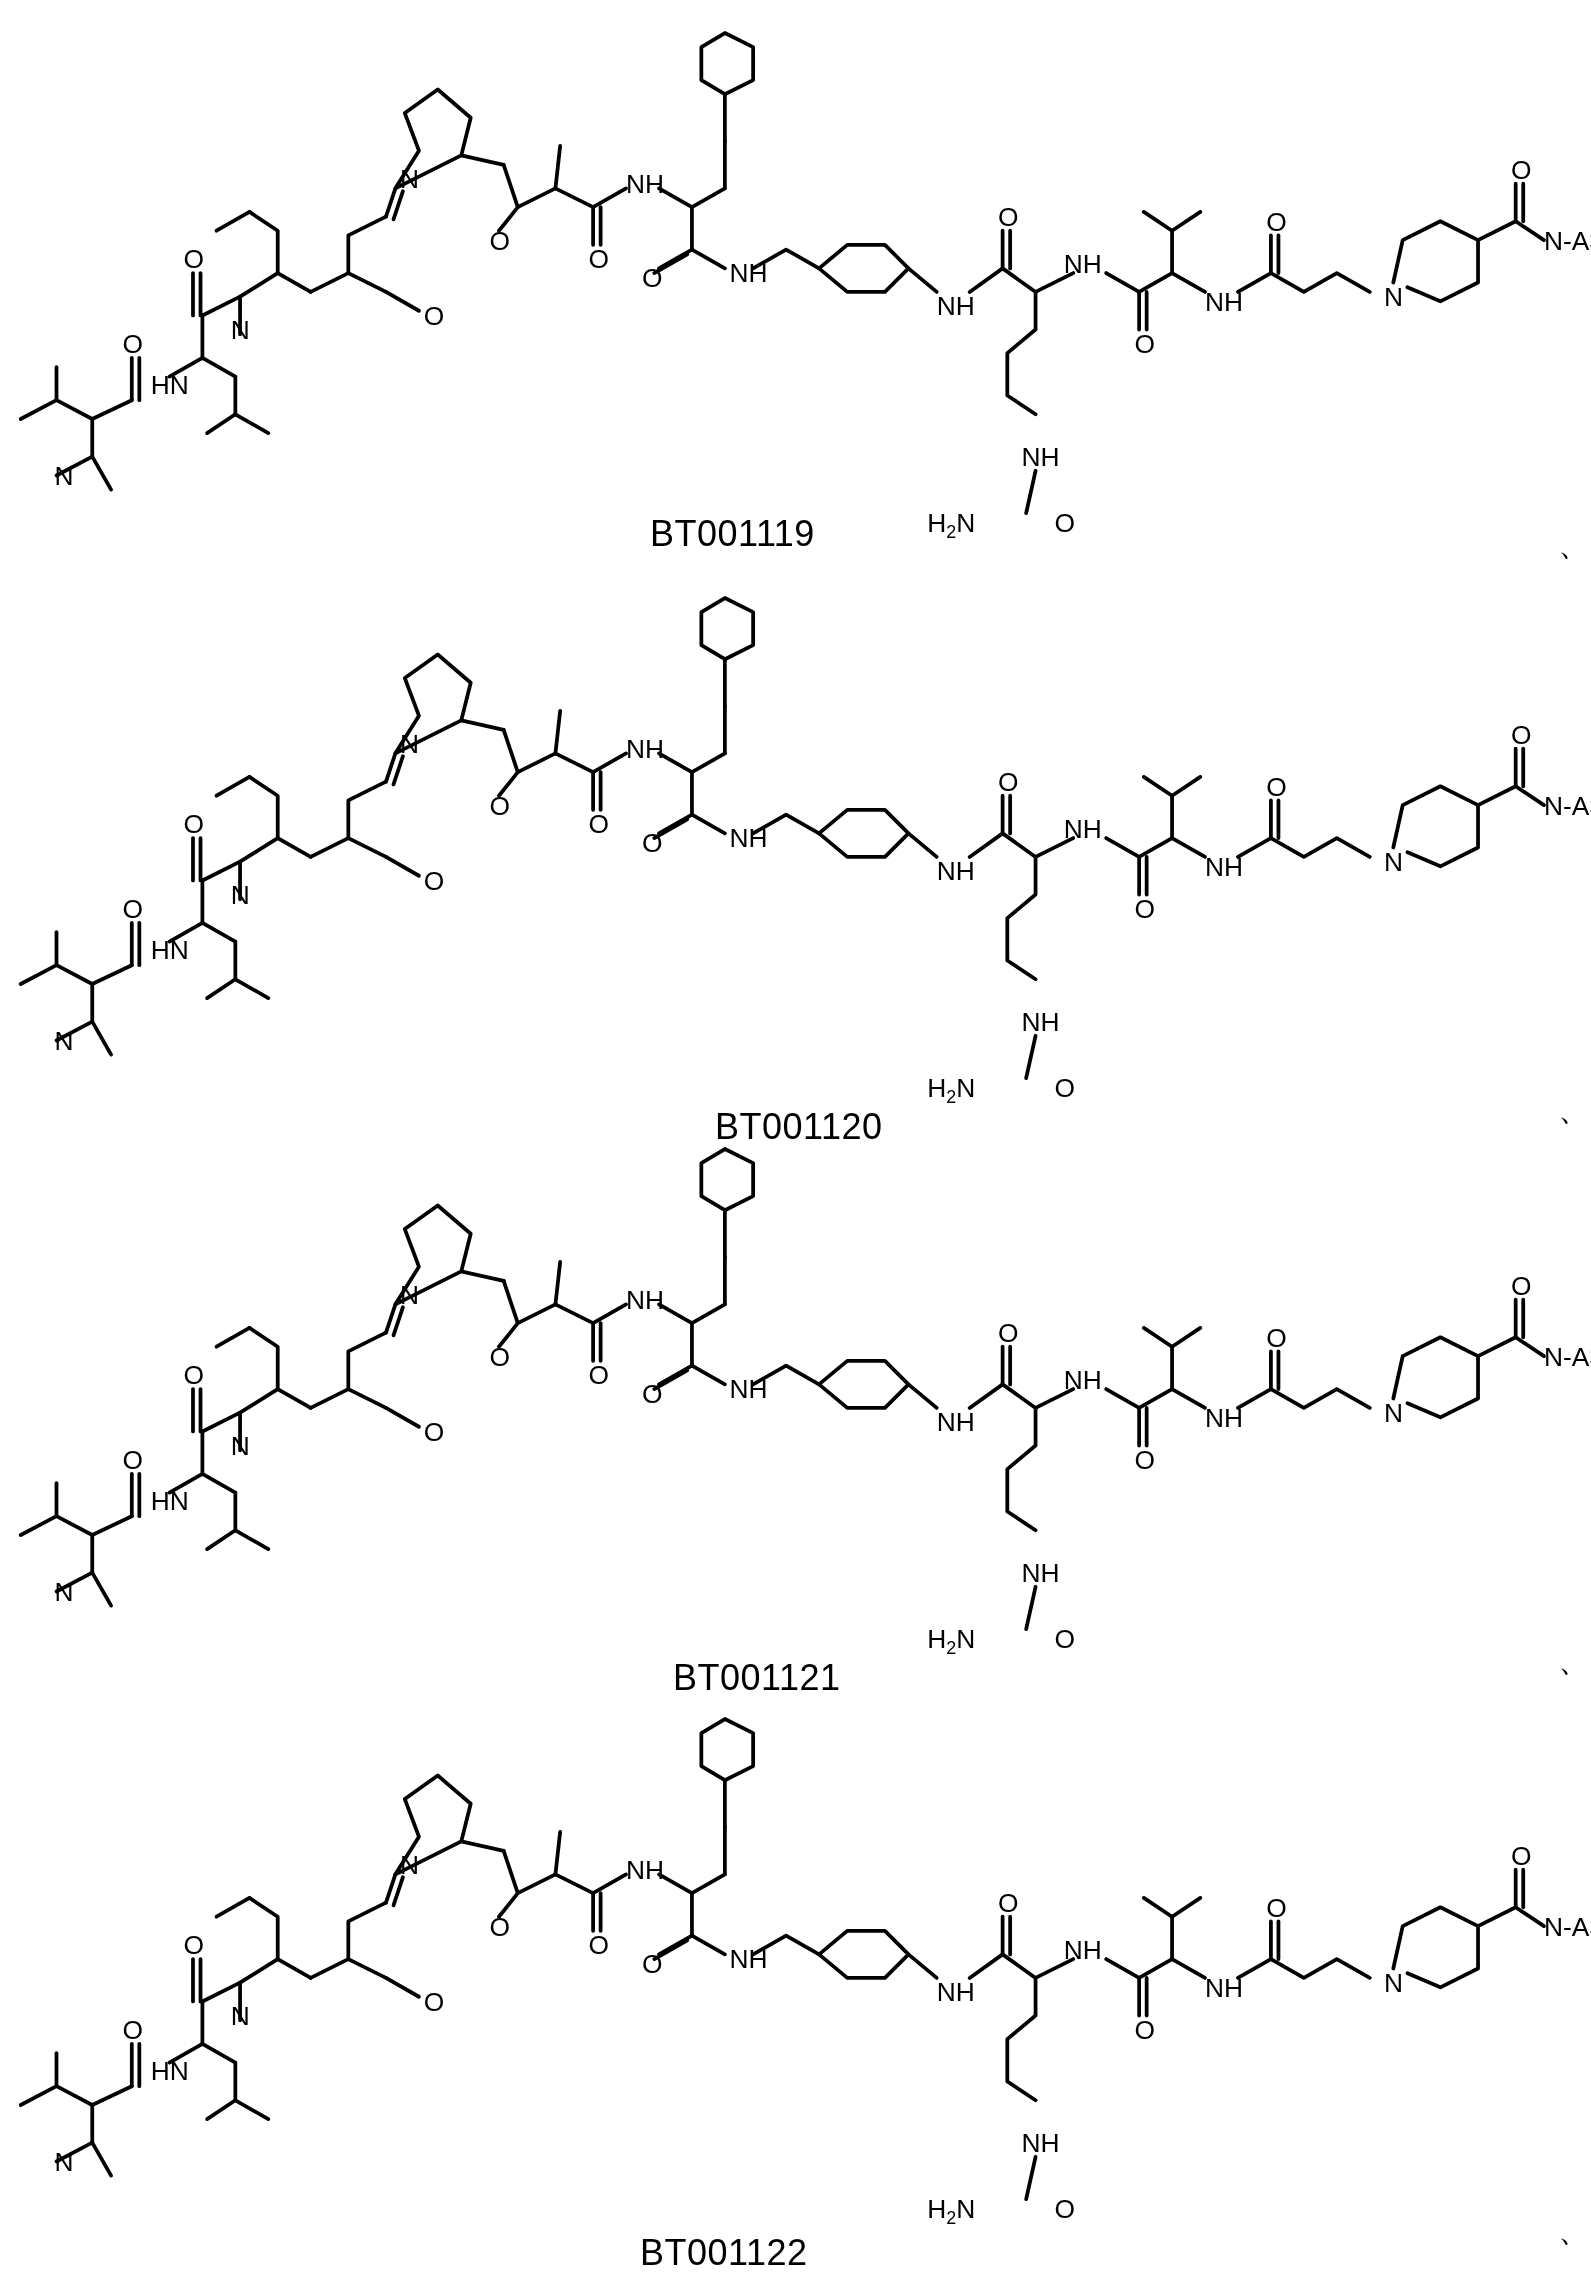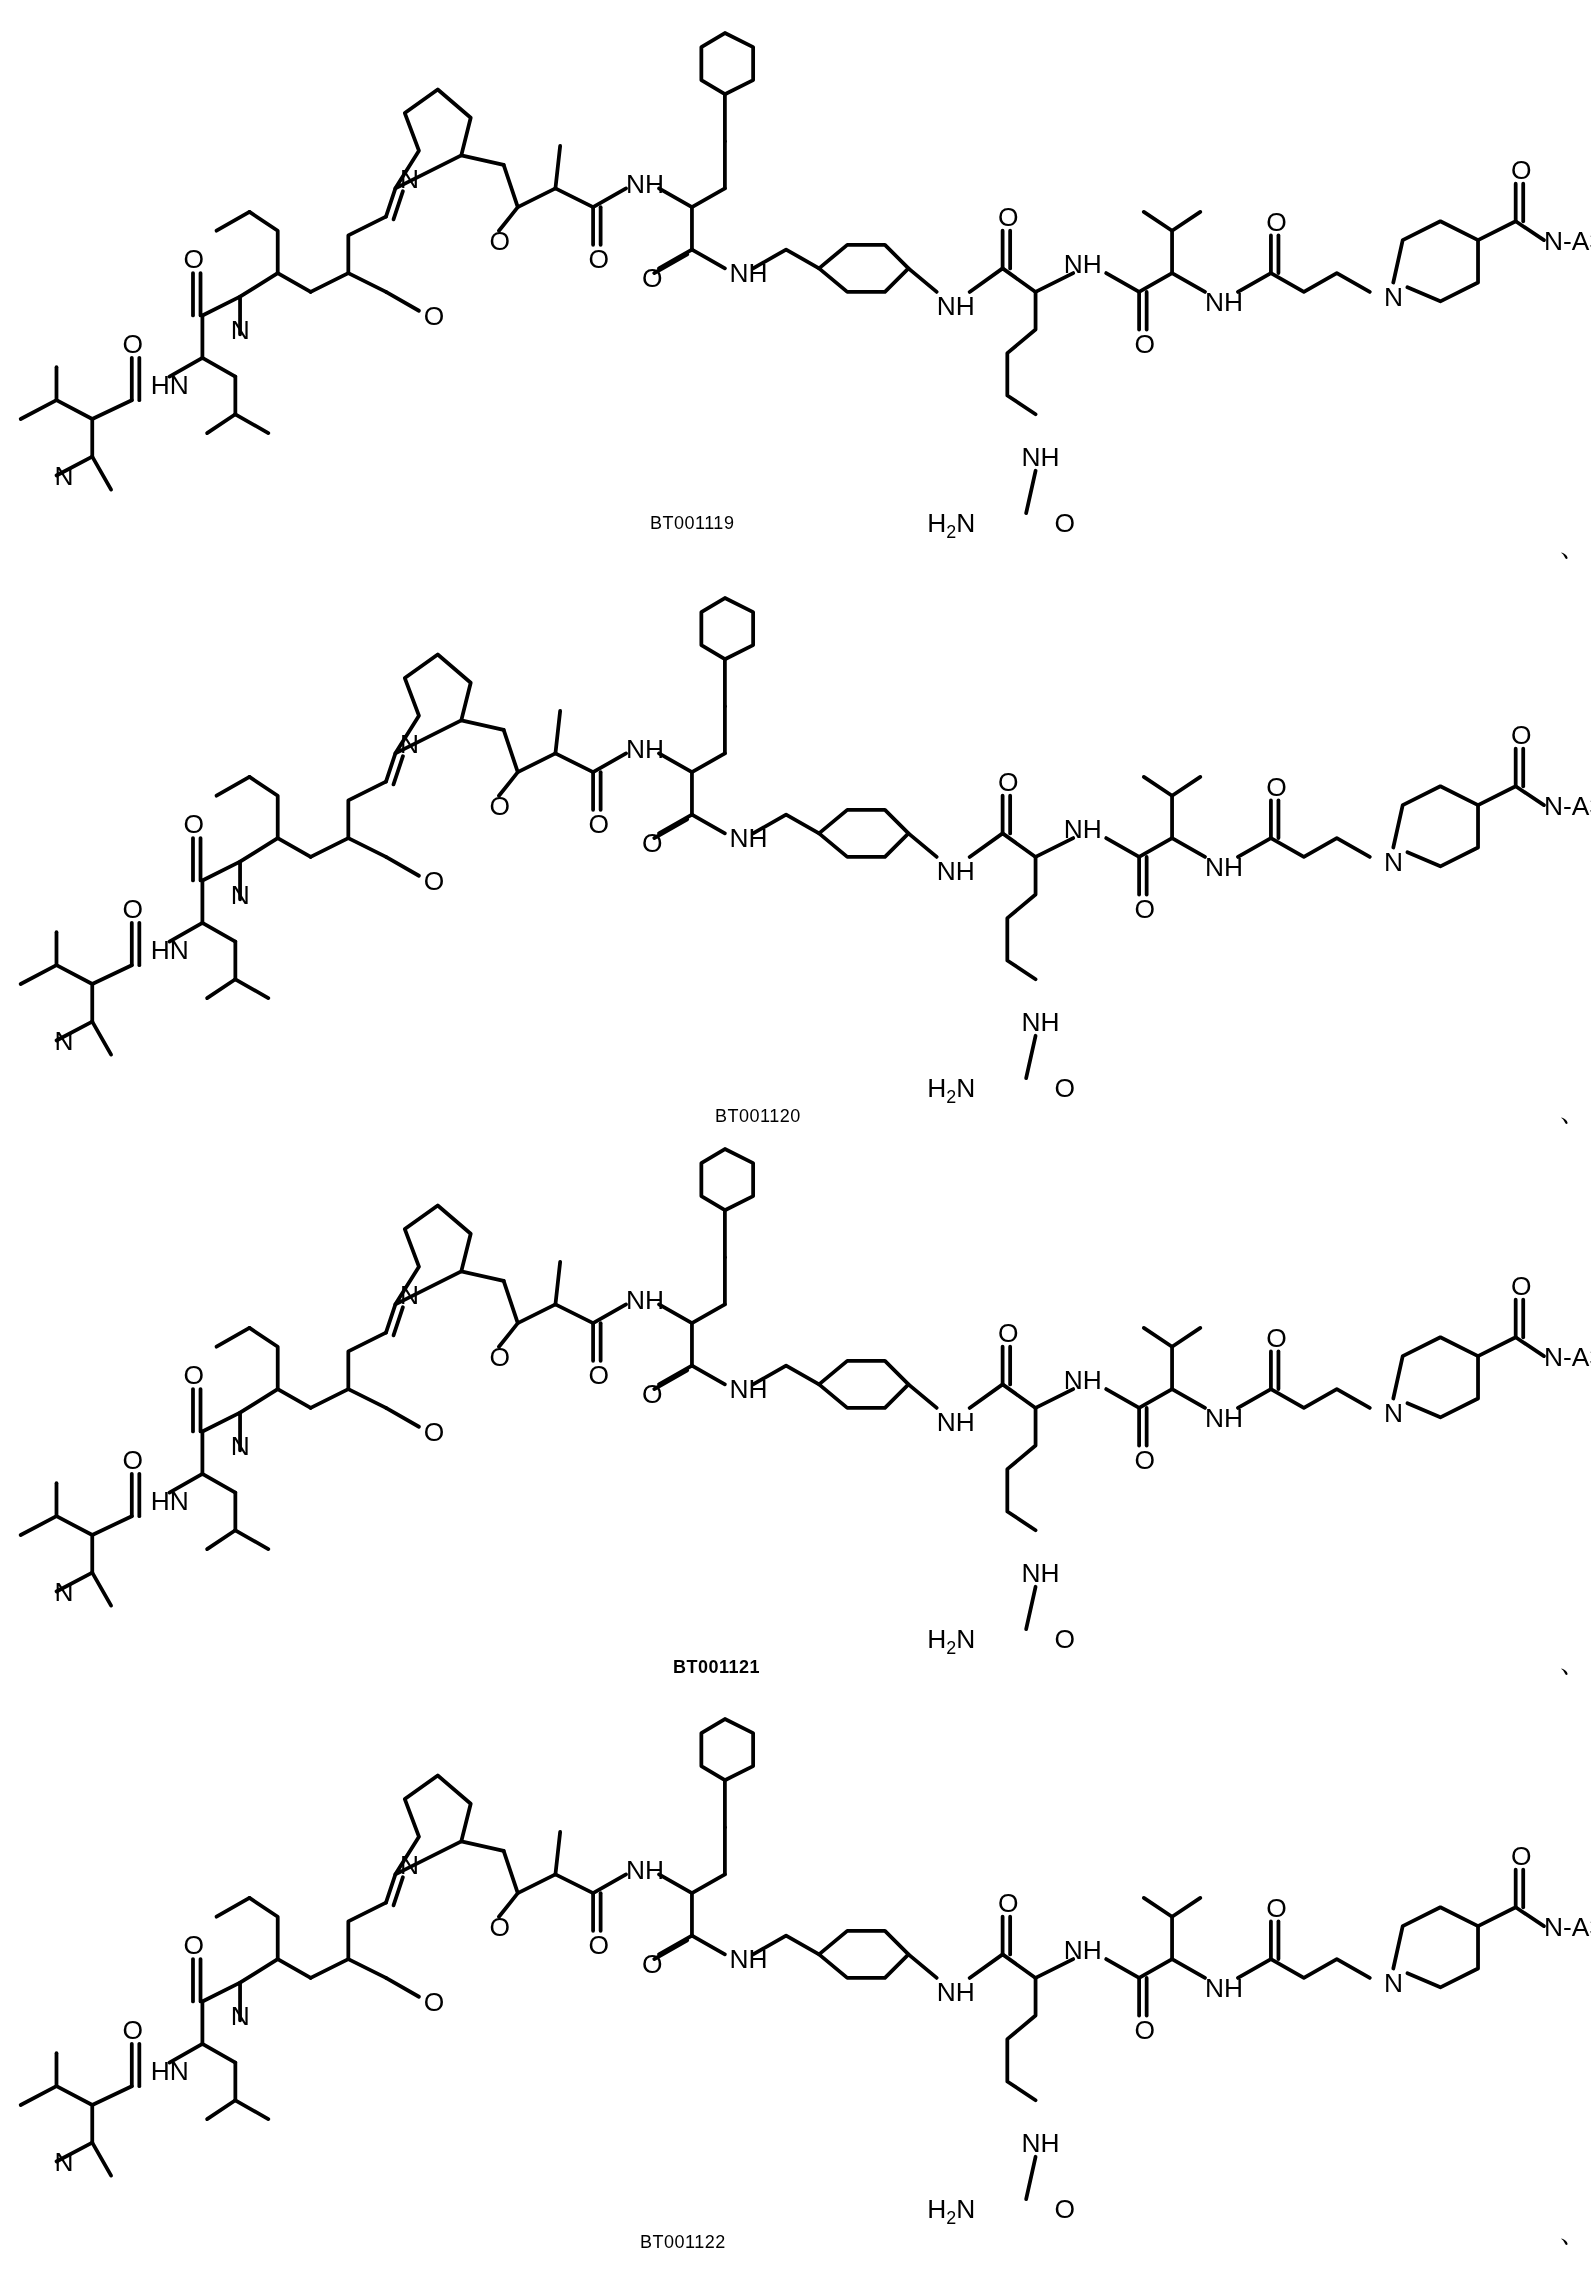--- a/index.html
+++ b/index.html
@@ -1,20 +1,20 @@
 <!DOCTYPE html>
 <html style="font-size:15px"><head>
 <meta charset="utf-8">
 <style>
   html, body { margin: 0; padding: 0; background: #ffffff; }
   body { width: 1591px; height: 2292px; position: relative; overflow: hidden;
          font-family: "Liberation Sans", sans-serif; color: #000; }
   .panel { position: absolute; left: 0; width: 1591px; }
   svg { position: absolute; left: 0; top: 0; }
-  .label { position: absolute; font-size: 18px; font-weight: normal; letter-spacing: 0.5px; }
+  .label { position: absolute; font-size: 36px; font-weight: normal; letter-spacing: 0.5px; }
   .atom { font-family: "Liberation Sans", sans-serif; font-size: 28px; fill: #000; }
   .sub { font-size: 19px; }
   .comma { position: absolute; font-size: 32px; }
 </style>
 </head>
 <body>
 
 <div id="panels">
     <div class="panel" style="top: 0px; height: 565px;">
   <svg width="1591" height="565" viewBox="0 0 1690 600">
@@ -324,21 +324,21 @@
       <text class="atom" x="1280" y="330">NH</text>
       <text class="atom" x="1345" y="245">O</text>
       <text class="atom" x="1470" y="325">N</text>
       <text class="atom" x="1605" y="190">O</text>
       <text class="atom" x="1640" y="265">N-A3'</text>
       <text class="atom" x="1085" y="495">NH</text>
       <text class="atom" x="985" y="565">H<tspan class="sub" dy="6">2</tspan><tspan dy="-6">N</tspan></text>
       <text class="atom" x="1120" y="565">O</text>
     </g>
   </svg>
-  <div class="label" style="left: 673px; top: 541px; font-weight: bold;">BT001121</div>
+  <div class="label" style="left: 673px; top: 541px;">BT001121</div>
   <div class="comma" style="left: 1558px; top: 523px;">、</div>
 </div>
     <div class="panel" style="top: 1686px; height: 565px;">
   <svg width="1591" height="565" viewBox="0 0 1690 600">
     <g stroke="#000" stroke-width="4" fill="none" stroke-linecap="round" stroke-linejoin="round">
 
       <path d="M22 445 L60 425 L98 445 L98 485"></path>
       <path d="M60 425 L60 390"></path>
       <path d="M98 445 L140 425"></path>
       <path d="M140 425 L140 380"></path>

